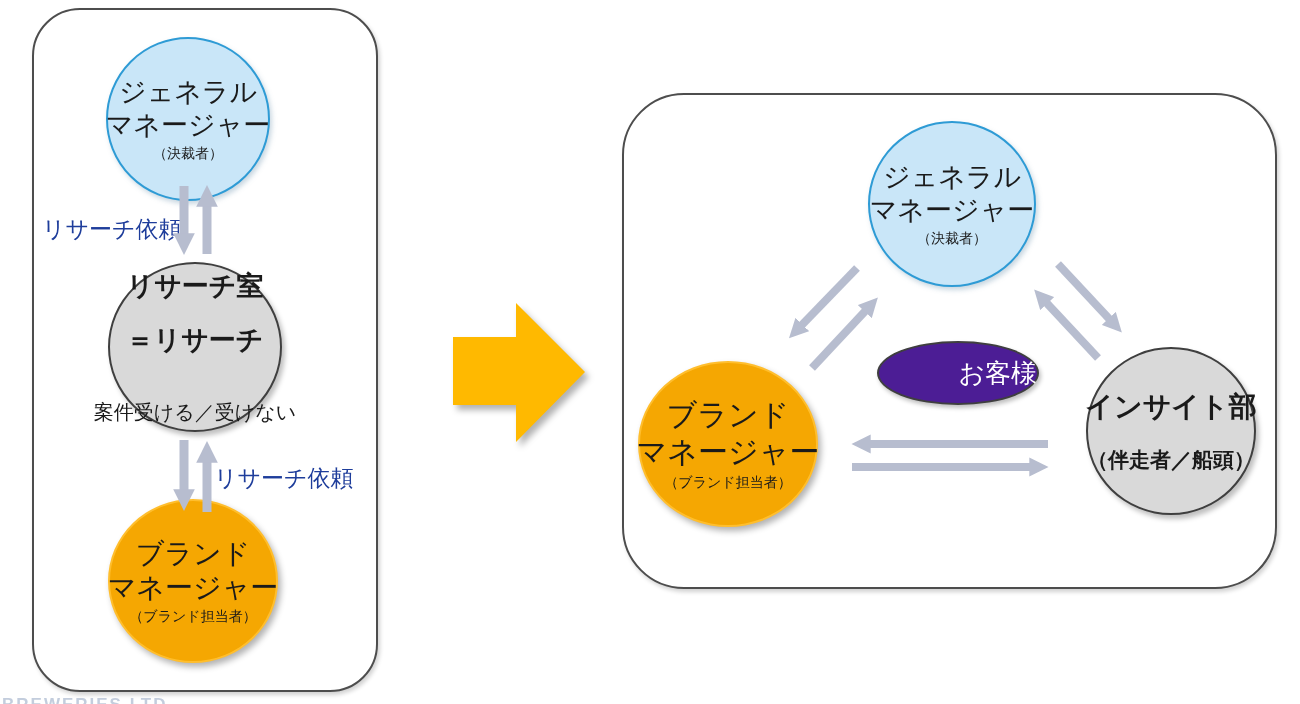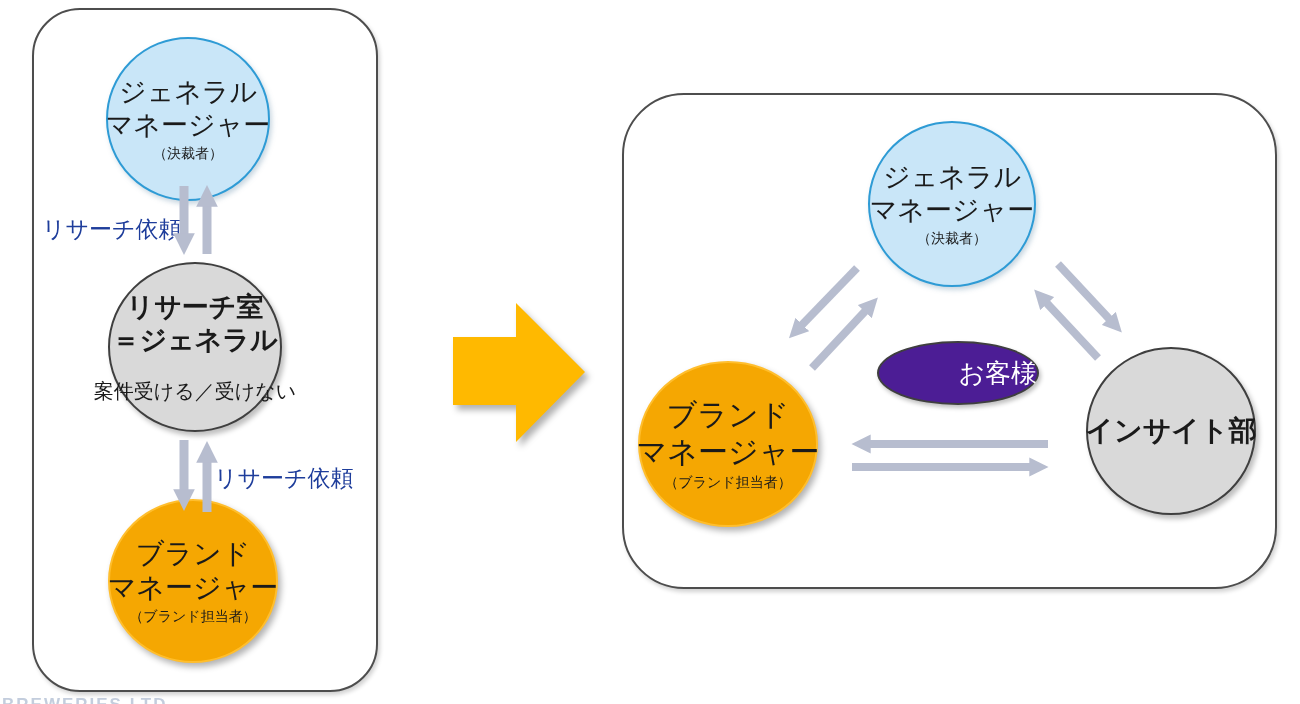--- a/index.html
+++ b/index.html
@@ -9,21 +9,21 @@
   .panel{position:absolute;background:#ffffff;border:2px solid #4d4d4d;
          box-shadow:2px 3px 4px rgba(0,0,0,0.18);}
   #left-panel{left:32px;top:8px;width:342px;height:680px;border-radius:48px;}
   #right-panel{left:622px;top:93px;width:651px;height:492px;border-radius:62px;}
 
   .node{position:absolute;display:flex;flex-direction:column;align-items:center;
         justify-content:center;text-align:center;border-radius:50%;line-height:1.22;}
   .node .main{font-size:28px;color:#1a1a1a;white-space:nowrap;}
   .node .sub{font-size:14px;color:#1a1a1a;white-space:nowrap;margin-top:3px;}
   .blue-node{background:#c9e6f8;border:2px solid #2e9bd5;box-shadow:2px 3px 5px rgba(100,140,170,0.35);}
-  .gray-node{background:#d9d9d9;border:2px solid #3f3f3f;box-shadow:3px 4px 5px rgba(0,0,0,0.25);}
+  .gray-node{background:#d9d9d9;border:2px solid #3f3f3f;box-shadow:3px 4px 5px rgba(0,0,0,0.25);gap:21px;}
   .orange-node{background:#f5a702;border:2px solid #ffbe2d;box-shadow:3px 4px 6px rgba(0,0,0,0.3);}
   .red-line{color:#ff0000;font-weight:bold;}
 
   .ellipse-node{position:absolute;display:flex;align-items:center;justify-content:flex-end;
         border-radius:50%;background:#4c1d95;border:2px solid #3f3f3f;
         box-shadow:2px 3px 4px rgba(0,0,0,0.25);}
   .ellipse-node .main{font-size:26px;color:#ffffff;white-space:nowrap;}
 
   .flow-label{position:absolute;font-size:23px;color:#1e3d9b;white-space:nowrap;}
 
@@ -43,21 +43,21 @@
   <div class="node blue-node" style="left:106px;top:37px;width:160px;height:160px;">
     <div class="main" style="font-size:27px;">ジェネラル</div>
     <div class="main" style="font-size:27px;">マネージャー</div>
     <div class="sub">（決裁者）</div>
   </div>
 
   <span class="flow-label" style="left:42px;top:214px;">リサーチ依頼</span>
 
   <div class="node gray-node" style="left:108px;top:262px;width:170px;height:166px;">
     <div class="main red-line" style="font-size:27px;">リサーチ室</div>
-    <div class="main red-line" style="font-size:27px;">＝ジェネラル</div>
+    <div class="main red-line" style="font-size:27px;">＝リサーチ</div>
     <div class="sub" style="font-size:20px;margin-top:22px;">案件受ける／受けない</div>
   </div>
 
   <span class="flow-label" style="left:214px;top:463px;">リサーチ依頼</span>
 
   <div class="node orange-node" style="left:108px;top:499px;width:166px;height:160px;">
     <div class="main">ブランド</div>
     <div class="main">マネージャー</div>
     <div class="sub">（ブランド担当者）</div>
   </div>
@@ -75,20 +75,21 @@
   </div>
 
   <div class="node orange-node" style="left:638px;top:361px;width:176px;height:162px;">
     <div class="main" style="font-size:30px;">ブランド</div>
     <div class="main" style="font-size:30px;">マネージャー</div>
     <div class="sub">（ブランド担当者）</div>
   </div>
 
   <div class="node gray-node" style="left:1086px;top:347px;width:166px;height:164px;align-items:center;">
     <div class="main red-line" style="font-size:28px;">インサイト部</div>
+    <div class="main red-line" style="font-size:21px;margin-top:2px;">（伴走者／船頭）</div>
   </div>
 
   <svg id="arrow-layer" viewBox="0 0 1300 704" xmlns="http://www.w3.org/2000/svg">
     <defs>
       <marker id="ah" viewBox="0 0 3 3" markerWidth="2.4" markerHeight="2.4" refX="1.2" refY="1.5" orient="auto">
         <path d="M0,0 L3,1.5 L0,3 Z" fill="#b7bdcf"></path>
       </marker>
     </defs>
 
     <line x1="184" y1="186" x2="184" y2="242" stroke="#b7bdcf" stroke-width="9" marker-end="url(#ah)"></line>

